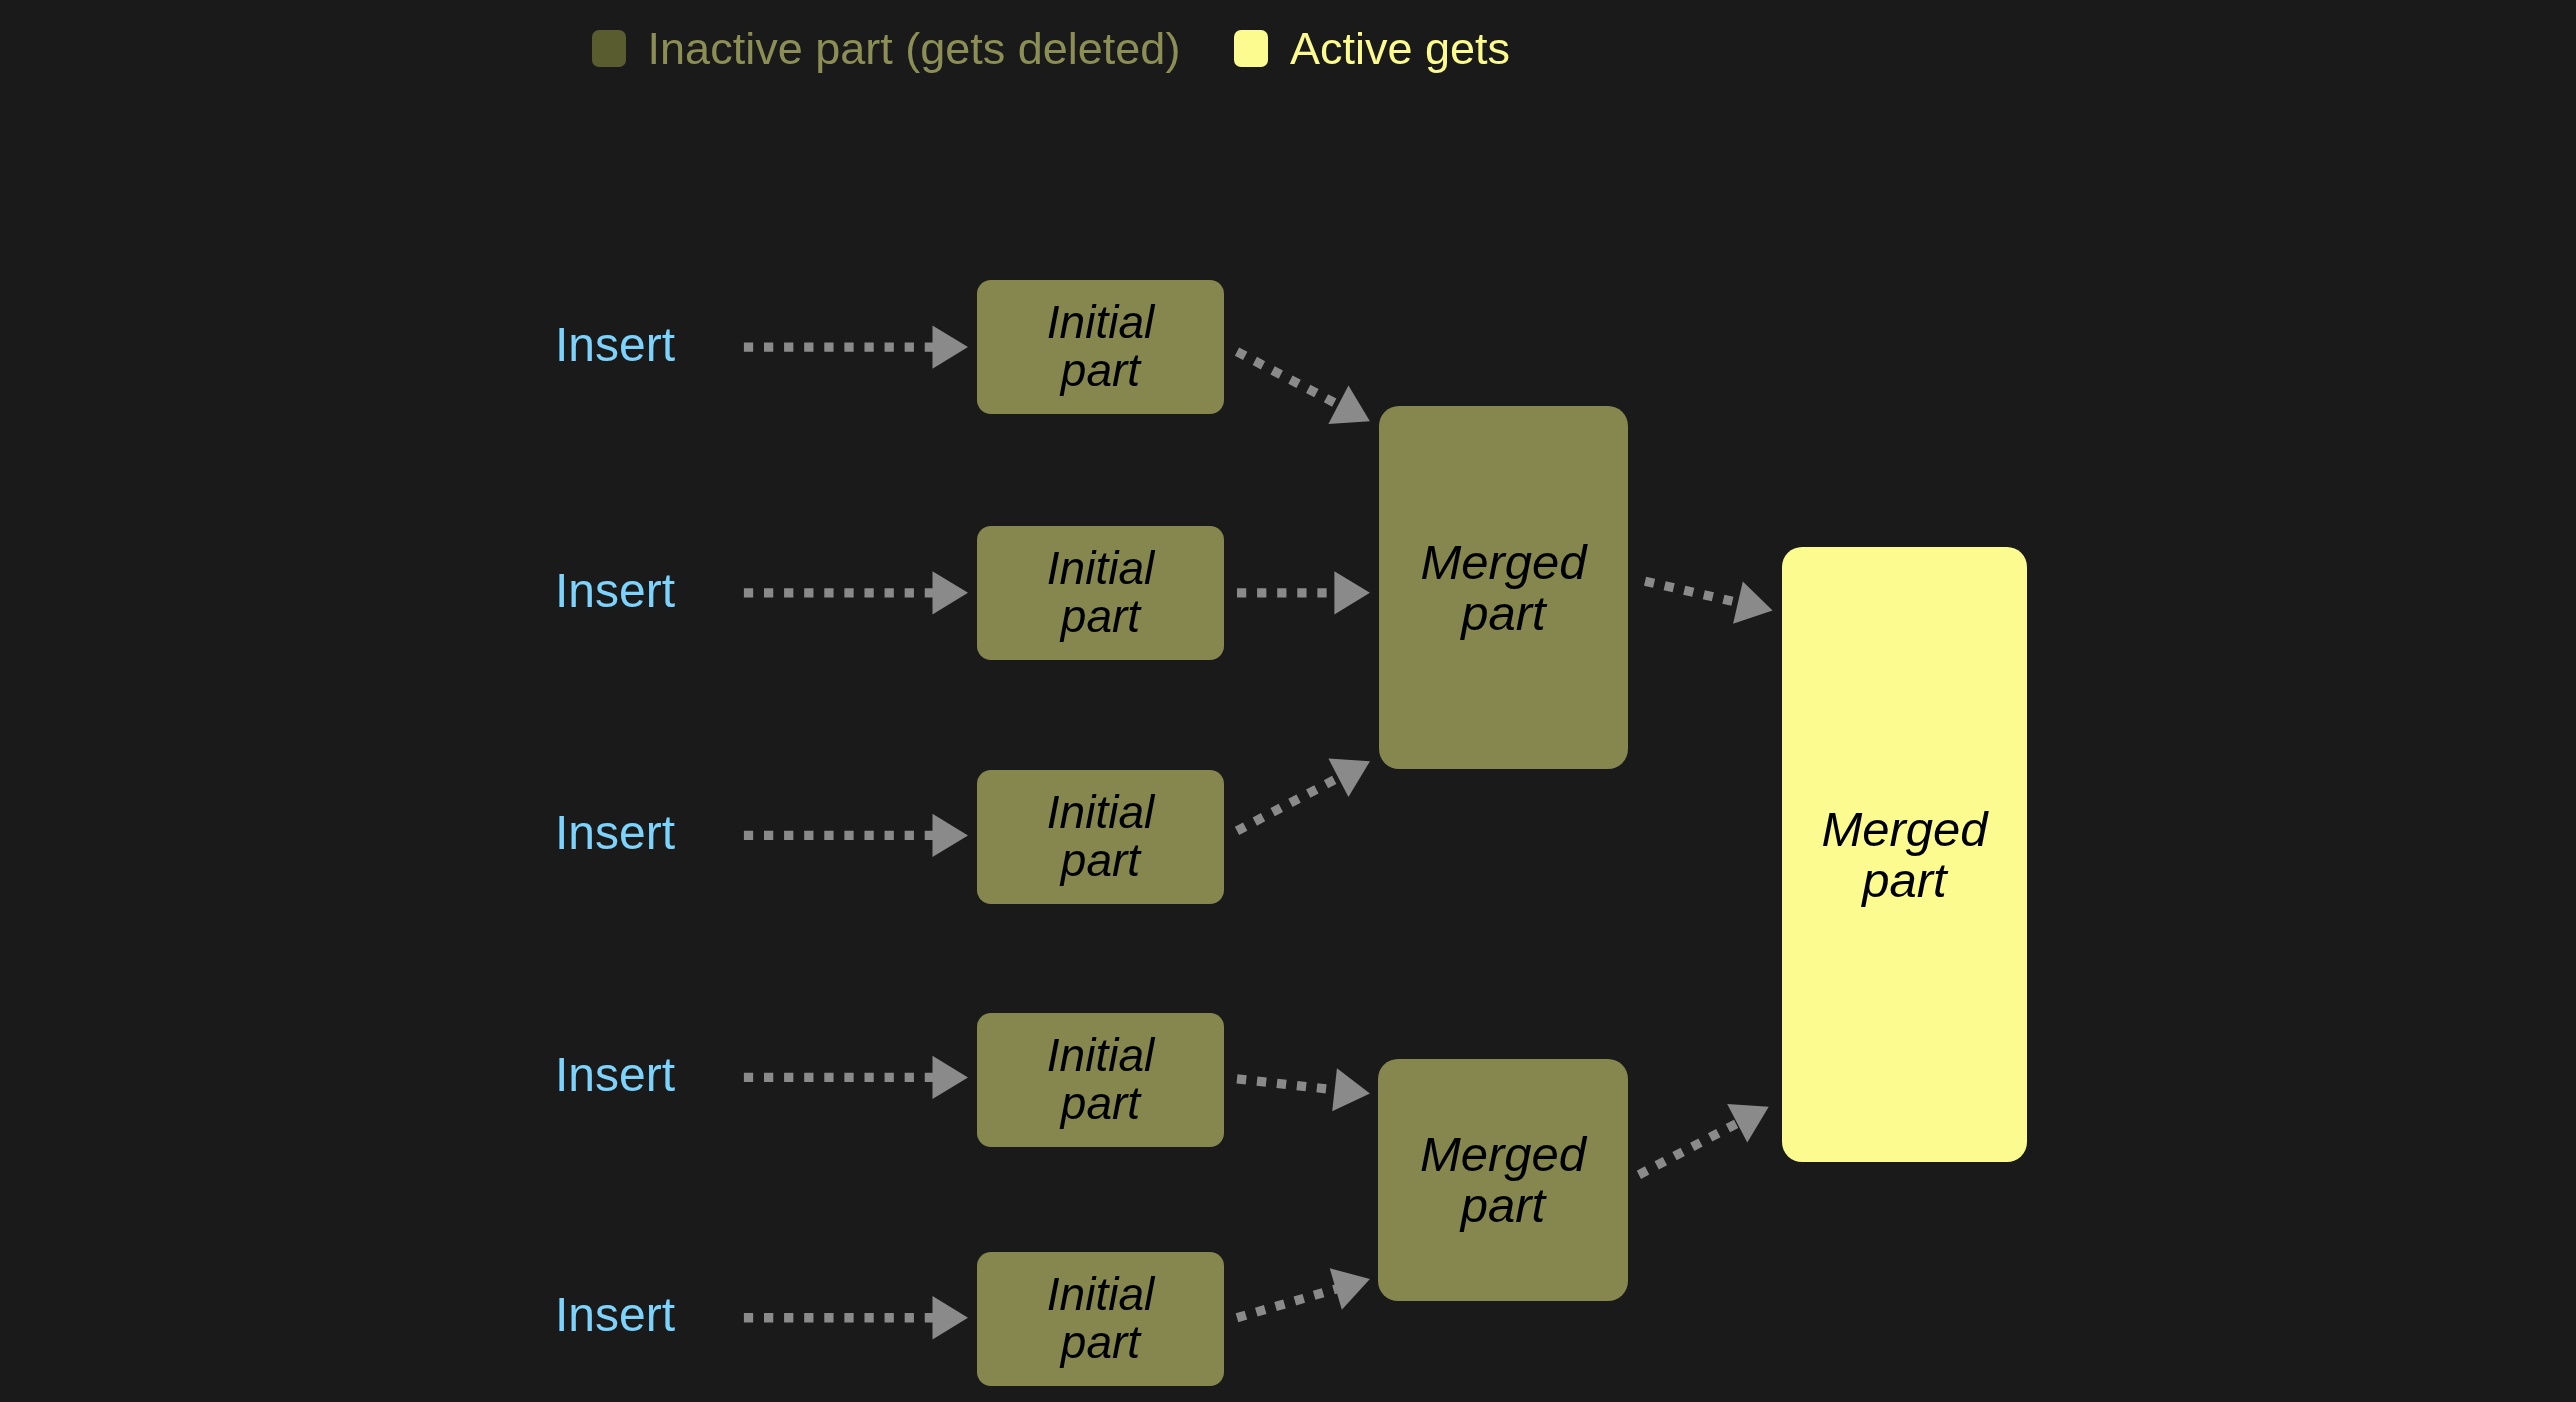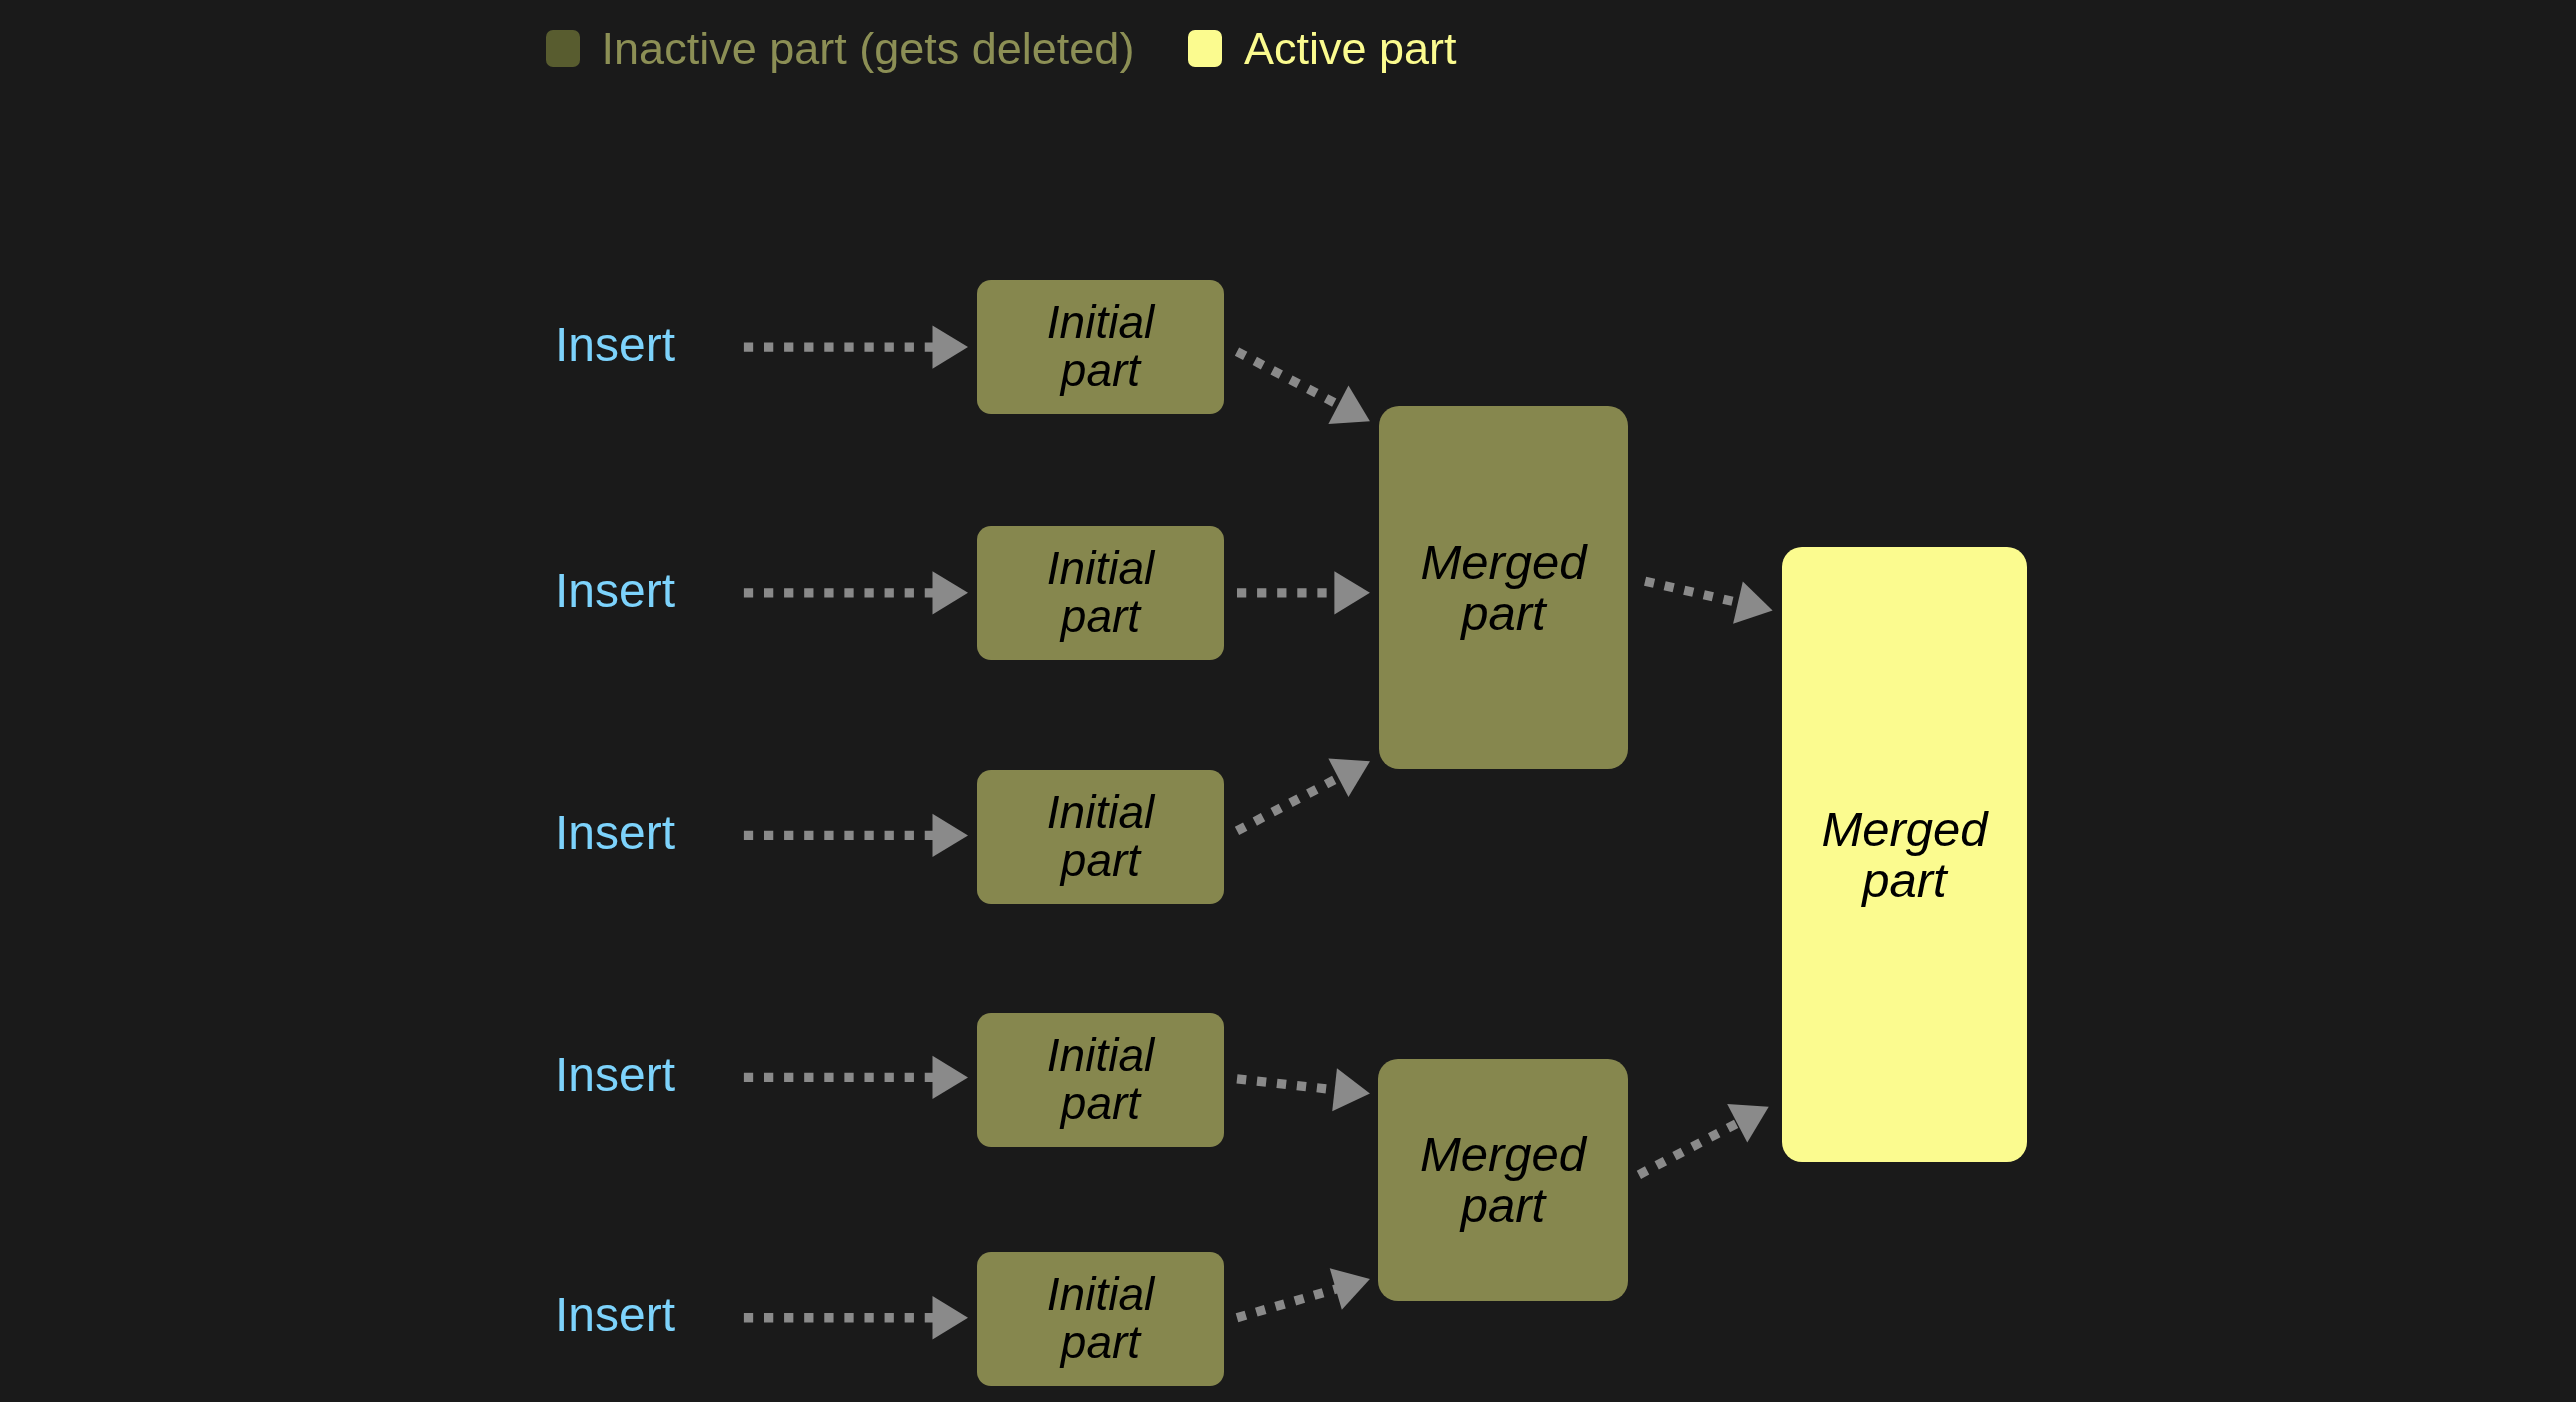--- a/index.html
+++ b/index.html
@@ -21,20 +21,21 @@
     position: absolute;
     left: 546px;
     top: 21.6px;
     display: flex;
     align-items: center;
     height: 53px;
   }
   .legend-entry {
     display: flex;
     align-items: center;
+    margin-left: 46px;
   }
   .legend-entry + .legend-entry { margin-left: 54px; }
   .legend-swatch {
     width: 34px;
     height: 37px;
     border-radius: 7px;
     flex: none;
   }
   .legend-label {
     margin-left: 21.6px;
@@ -87,21 +88,21 @@
 
 <div id="stage">
 
   <div id="legend">
     <div class="legend-entry inactive">
       <span class="legend-swatch"></span>
       <span class="legend-label">Inactive part (gets deleted)</span>
     </div>
     <div class="legend-entry active">
       <span class="legend-swatch"></span>
-      <span class="legend-label">Active part</span>
+      <span class="legend-label">Active gets</span>
     </div>
   </div>
 
   <svg id="arrows" viewBox="0 0 3332 1814">
       <g>
         <line x1="962" y1="449" x2="1210" y2="449" stroke="#8a8a8a" stroke-width="12" stroke-dasharray="12 14" stroke-linecap="butt"></line>
         <polygon points="1252,449 1206,477 1206,421" fill="#8a8a8a"></polygon>
       </g>
       <g>
         <line x1="962" y1="767" x2="1210" y2="767" stroke="#8a8a8a" stroke-width="12" stroke-dasharray="12 14" stroke-linecap="butt"></line>

